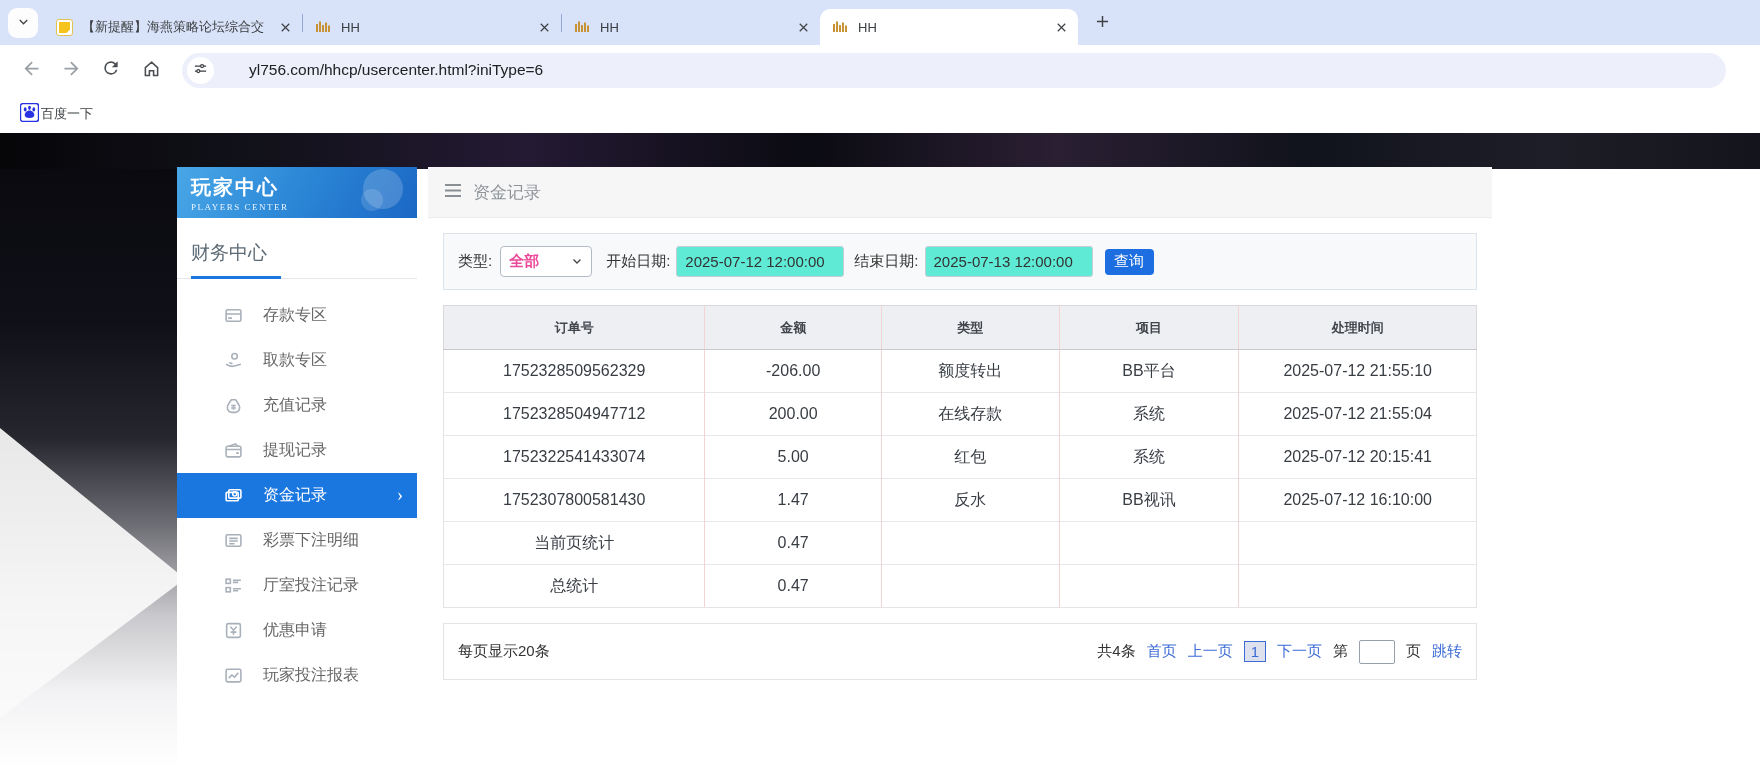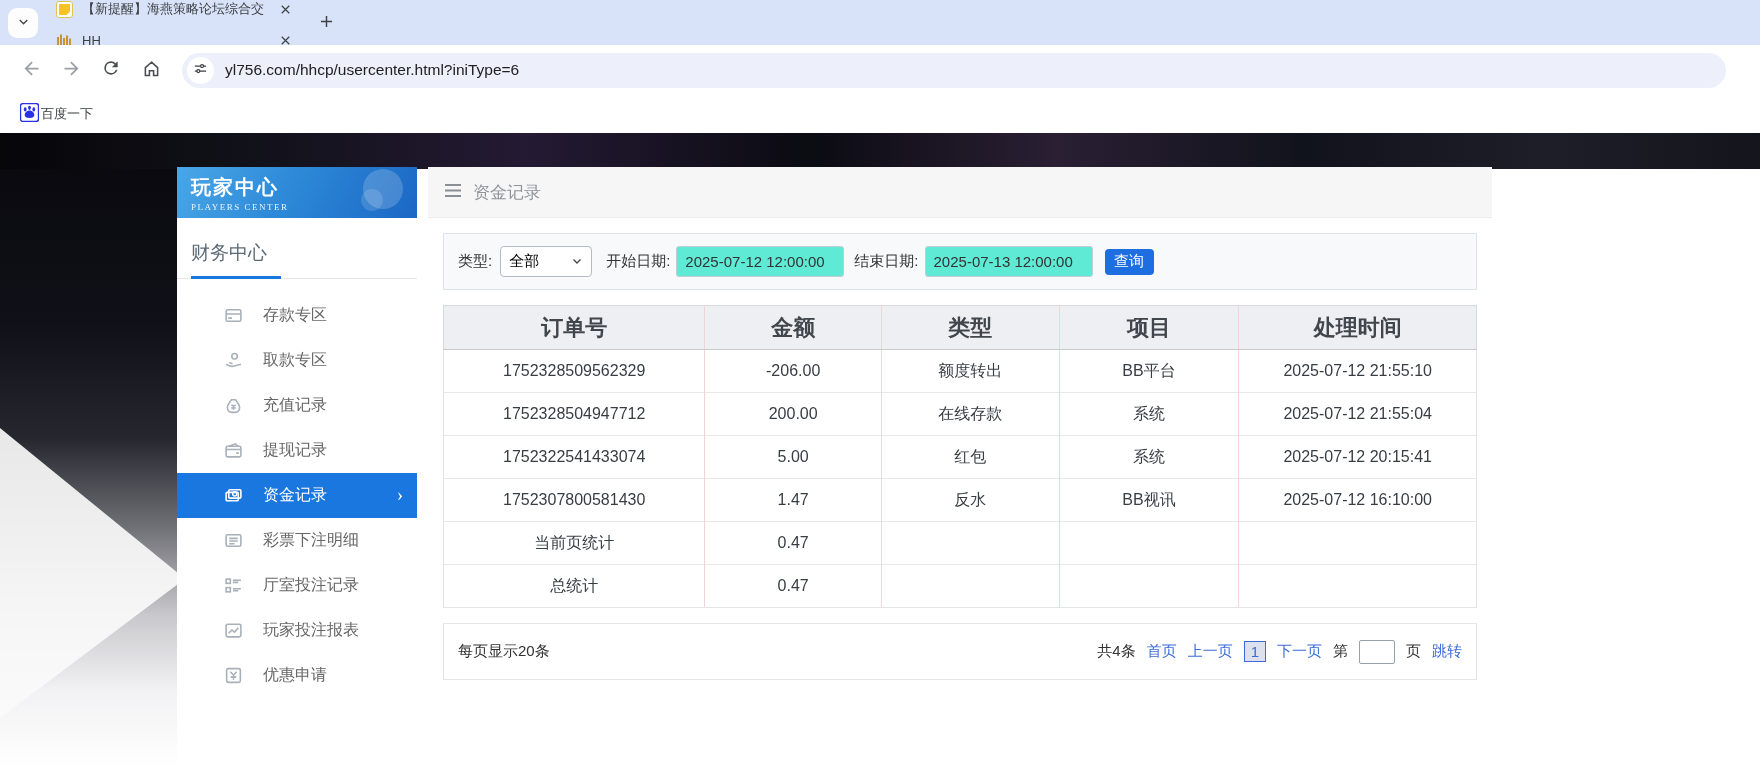--- a/index.html
+++ b/index.html
@@ -4,38 +4,38 @@
 <style>
   * { margin:0; padding:0; box-sizing:border-box; }
   html,body { width:1760px; height:768px; overflow:hidden; background:#fff;
     font-family:"Liberation Sans","DejaVu Sans",sans-serif; }
 
   
   .tabstrip { position:absolute; left:0; top:0; width:1760px; height:45px;
     background:#d8e2f8; display:flex; align-items:flex-end; }
   .tab-search-btn { width:30px; height:30px; margin:0 6px 7px 8px; background:#fdfdfe;
     border-radius:9px; display:flex; align-items:center; justify-content:center; cursor:pointer; }
-  .tabs { display:flex; align-items:flex-end; height:45px;flex-direction:column; }
+  .tabs { display:flex; align-items:flex-end; height:45px; }
   .tab { width:258px; height:36px; display:flex; align-items:center;
     padding:0 8px 0 12px; border-radius:10px 10px 0 0; color:#3c4043; }
   .tab.active { background:#fff; }
   .tab .fav { width:17px; height:17px; margin-right:9px; flex:0 0 auto; }
   .tab .t-title { flex:1; font-size:13px; white-space:nowrap; overflow:hidden; }
   .tab .t-close { width:18px; height:18px; border-radius:50%; display:flex;
     align-items:center; justify-content:center; cursor:pointer; flex:0 0 auto; }
   .tab-sep { width:1px; height:18px; background:#93a7d8; margin-bottom:13px; }
   .newtab-btn { width:28px; height:28px; margin:0 0 8px 10px; border-radius:50%;
     display:flex; align-items:center; justify-content:center; cursor:pointer; }
 
   .toolbar { position:absolute; left:0; top:45px; width:1760px; height:50px;
     background:#fff; display:flex; align-items:center; padding:0 14px; }
   .nav-ic { width:34px; height:34px; border-radius:50%; display:flex;
     align-items:center; justify-content:center; cursor:pointer; margin-right:6px; }
   .omnibox { flex:1; height:35px; margin-left:8px; margin-right:20px; background:#edf0fa;
-    border-radius:18px; display:flex; align-items:center; padding:0 6px 0 5px; }
+    border-radius:18px; display:flex; align-items:center; padding:0 6px 0 5px;gap:24px; }
   .site-chip { width:27px; height:27px; background:#fff; border-radius:50%;
     display:flex; align-items:center; justify-content:center; margin-right:11px; cursor:pointer; }
   .url-text { font-size:15.5px; color:#202124; }
 
   .bookmarks { position:absolute; left:0; top:95px; width:1760px; height:38px;
     background:#fff; display:flex; align-items:center; padding:0 12px; }
   .bm-item { display:flex; align-items:center; gap:2px; padding:3px 8px;
     border-radius:6px; cursor:pointer; }
   .bm-item span { font-size:13px; color:#3c4043; }
 
@@ -73,30 +73,30 @@
   .main { position:absolute; left:428px; top:34px; width:1064px; height:601px; background:#fff; }
   .main-header { height:51px; background:#f6f6f7; border-bottom:1px solid #ececee;
     display:flex; align-items:center; gap:11px; padding-left:16px; }
   .main-header .title { font-size:17px; color:#8f9499; }
 
   .filter { margin:15px 15px 0; height:57px; border:1px solid #dde3ea; background:#f8f9fb;
     display:flex; align-items:center; padding:0 14px; }
   .f-label { font-size:15px; color:#333; }
   .f-select { width:92px; height:31px; margin-left:8px; background:#fff; border:1px solid #b3bcc6;
     border-radius:4px; display:flex; align-items:center; justify-content:space-between;
-    padding:0 8px; font-size:15px; color:#000000; cursor:pointer; }
+    padding:0 8px; font-size:15px; color:#ec4899; cursor:pointer;font-weight:bold; }
   .f-input { width:168px; height:31px; margin-left:6px; background:#5eead4; border:1px solid #c6ccd4;
     border-radius:3px; font-size:15px; color:#333; padding:0 8px;
     font-family:"Liberation Sans","DejaVu Sans",sans-serif; }
   .gap14 { width:14px; } .gap10 { width:10px; }
   .f-btn { margin-left:12px; width:49px; height:26px; background:#1d6ee0; color:#fff; border:none;
     border-radius:4px; font-size:15px; cursor:pointer; font-family:inherit; }
 
   .tbl { margin:15px 15px 0; width:1034px; border-collapse:collapse; table-layout:fixed; }
-  .tbl th { height:44px; background:#eeeff3; font-size:22px; font-weight:bold; color:#41464d;
+  .tbl th { height:44px; background:#eeeff3; font-size:13px; font-weight:bold; color:#41464d;
     border-top:1px solid #d9d9dd; border-bottom:1px solid #c9c9ce; border-left:1px solid #f2d4d4; }
   .tbl th:first-child { border-left:1px solid #d9d9dd; }
   .tbl th:last-child { border-right:1px solid #d9d9dd; }
   .tbl td { height:43px; text-align:center; font-size:16px; color:#383d44;
     border-top:1px solid #e8e8ec; border-left:1px solid #f2d4d4; }
   .tbl td:first-child { border-left:1px solid #e4e4e8; }
   .tbl td:last-child { border-right:1px solid #e4e4e8; }
   .tbl tr:last-child td { border-bottom:1px solid #e4e4e8; }
 
   .pager { margin:15px 15px 0; height:57px; border:1px solid #e3e3e8; display:flex;
@@ -333,34 +333,34 @@
               <rect x="2" y="3" width="4" height="4"></rect>
               <rect x="2" y="11" width="4" height="4"></rect>
               <path d="M8.5 4h7.5M8.5 6h5M8.5 12h7.5M8.5 14h5"></path>
             </svg>
           </span>
           <span>厅室投注记录</span>
         </div>
         <div class="sb-item">
           <span class="mi">
             <svg width="19" height="19" viewBox="0 0 18 18" fill="none" stroke="#a8b0ba" stroke-width="1.5">
+              <rect x="2.5" y="2.5" width="13" height="13" rx="1.5"></rect>
+              <path d="M6 5.5l3 3 3-3M9 8.5v4.5M6.3 10.5h5.4"></path>
+            </svg>
+          </span>
+          <span>优惠申请</span>
+        </div>
+        <div class="sb-item">
+          <span class="mi">
+            <svg width="19" height="19" viewBox="0 0 18 18" fill="none" stroke="#a8b0ba" stroke-width="1.5">
               <rect x="2" y="3" width="14" height="12" rx="1.5"></rect>
               <path d="M4.5 11.5l3-3 2.5 2 3.5-4.2"></path>
             </svg>
           </span>
           <span>玩家投注报表</span>
-        </div>
-        <div class="sb-item">
-          <span class="mi">
-            <svg width="19" height="19" viewBox="0 0 18 18" fill="none" stroke="#a8b0ba" stroke-width="1.5">
-              <rect x="2.5" y="2.5" width="13" height="13" rx="1.5"></rect>
-              <path d="M6 5.5l3 3 3-3M9 8.5v4.5M6.3 10.5h5.4"></path>
-            </svg>
-          </span>
-          <span>优惠申请</span>
         </div>
       </div>
   </div>
 
   <div class="main">
     <div class="main-header">
       <span>
         <svg width="18" height="15" viewBox="0 0 18 15">
             <g stroke="#8a8f96" stroke-width="2.2">
               <path d="M1 2h16M1 7.5h16M1 13h16"></path>

